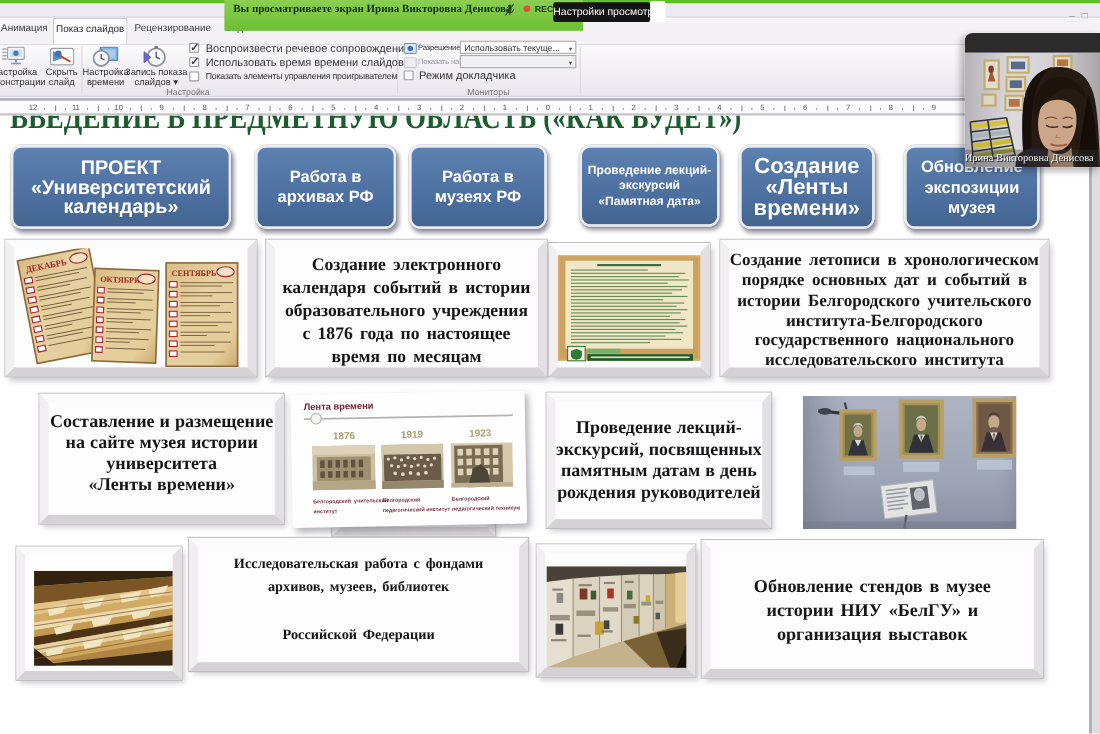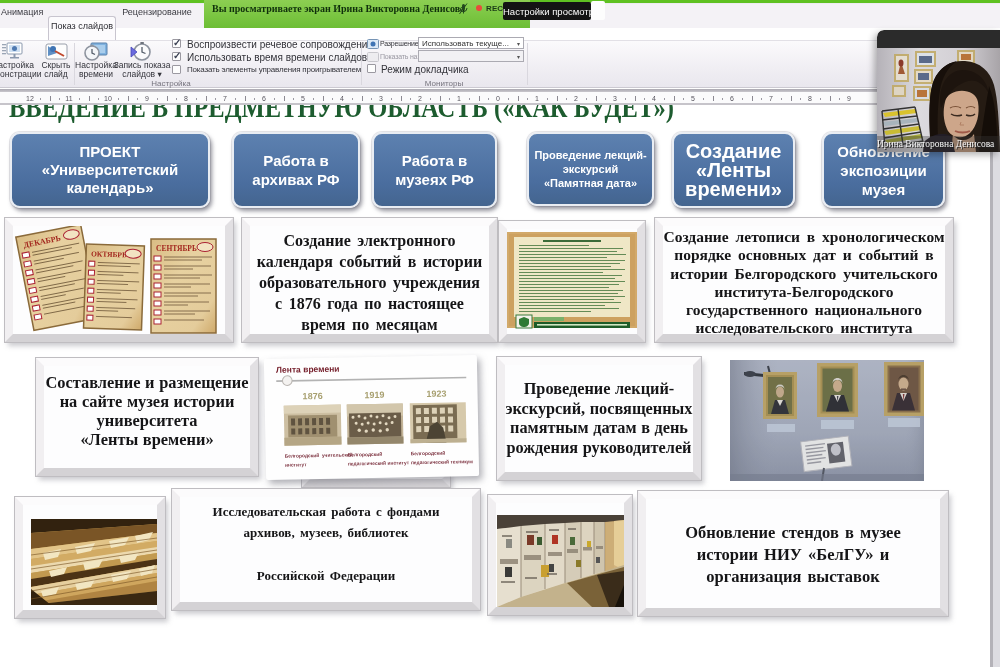--- a/index.html
+++ b/index.html
@@ -5,21 +5,21 @@
   * { margin:0; padding:0; box-sizing:border-box; }
   html,body { width:1000px; height:667px; overflow:hidden; background:#fff;
     font-family:"Liberation Sans", sans-serif; }
   .abs { position:absolute; }
   #stage { position:relative; width:1000px; height:667px; }
 
   
   #greenline { left:0; top:0; width:1000px; height:3px; background:#5fc122; }
   #titlebar { left:0; top:3px; width:1000px; height:13px; background:#edebf1; border-bottom:1px solid #d8d5de; }
   #winbtns { right:2px; top:9px; width:26px; height:10px; color:#8a8894; font-size:9px; letter-spacing:2px; }
-  #tabrow { left:0; top:4px; width:1000px; height:24px; background:#f4f2f6; }
+  #tabrow { left:0; top:17px; width:1000px; height:24px; background:#f4f2f6; }
   .tab { position:absolute; top:0px; height:23px; font-size:9px; color:#3b3b42; padding:3px 0 0 0; text-align:center; }
   #tab-active { position:absolute; left:48px; top:16px; width:68px; height:24px; white-space:nowrap; background:#fcfbfd;
      border:1px solid #c8c5cf; border-bottom:none; border-radius:3px 3px 0 0;
      font-size:9px; color:#2b2b31; text-align:center; padding-top:3.5px; }
   #ribbon { left:0; top:40px; width:1000px; height:48px;
      background:linear-gradient(#fbfafc, #f0eef3 60%, #e9e7ee); border-bottom:1px solid #cbc9d1; border-top:1px solid #e2e0e6; }
   .grouplabel { position:absolute; top:38px; font-size:8px; color:#76747e; width:120px; text-align:center; }
   .vdiv { position:absolute; top:2px; height:42px; width:1px; background:#d9d7de; }
   .biglabel { position:absolute; font-size:8.5px; color:#33333a; text-align:center; line-height:8.5px; }
   .cb { position:absolute; width:9px; height:9px; background:#fdfdfd; border:1px solid #9b99a1; border-radius:1px; }
@@ -235,21 +235,21 @@
       <span class="rnum" style="left:805px;">8</span>
       <span class="rdot" style="left:819.8px;"></span>
       <span class="rtick" style="left:829.5px;"></span>
       <span class="rdot" style="left:839.2px;"></span>
       <span class="rnum" style="left:844px;">9</span>
     </div>
 
   <div class="abs" id="slide">
      <div id="slidetitle">ВВЕДЕНИЕ В ПРЕДМЕТНУЮ ОБЛАСТЬ («КАК БУДЕТ»)</div>
 
-     <div class="bluebtn" style="left:10px;width:200px;font-size:15px;line-height:18px;">
+     <div class="bluebtn" style="left:10px;width:200px;font-size:18px;line-height:18px;">
         <div class="in">ПРОЕКТ<br>«Университетский<br>календарь»</div>
       </div>
      <div class="bluebtn" style="left:232px;width:128px;font-size:15px;line-height:19px;">
         <div class="in">Работа в<br>архивах РФ</div>
       </div>
      <div class="bluebtn" style="left:372px;width:125px;font-size:15px;line-height:19px;">
         <div class="in">Работа в<br>музеях РФ</div>
       </div>
      <div class="bluebtn" style="left:527px;width:127px;height:74px;font-size:11px;line-height:14px;">
         <div class="in">Проведение лекций-<br>экскурсий<br>«Памятная дата»</div>

